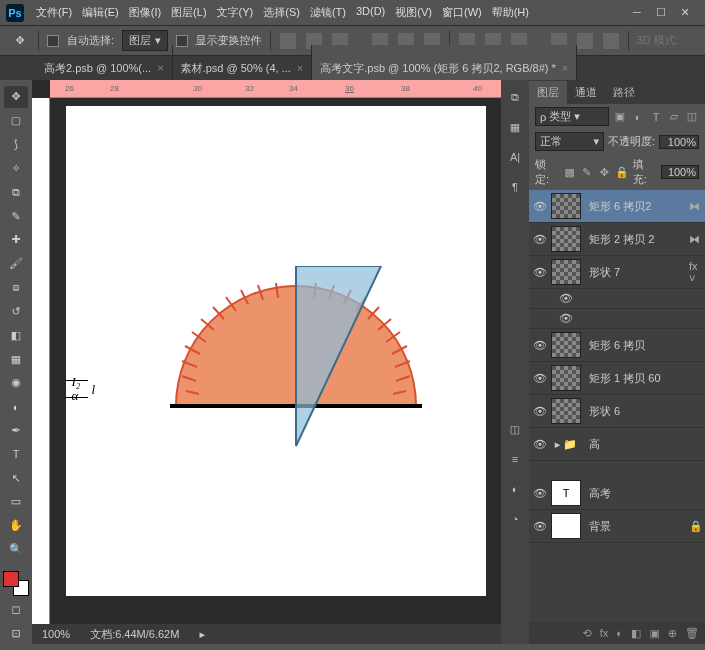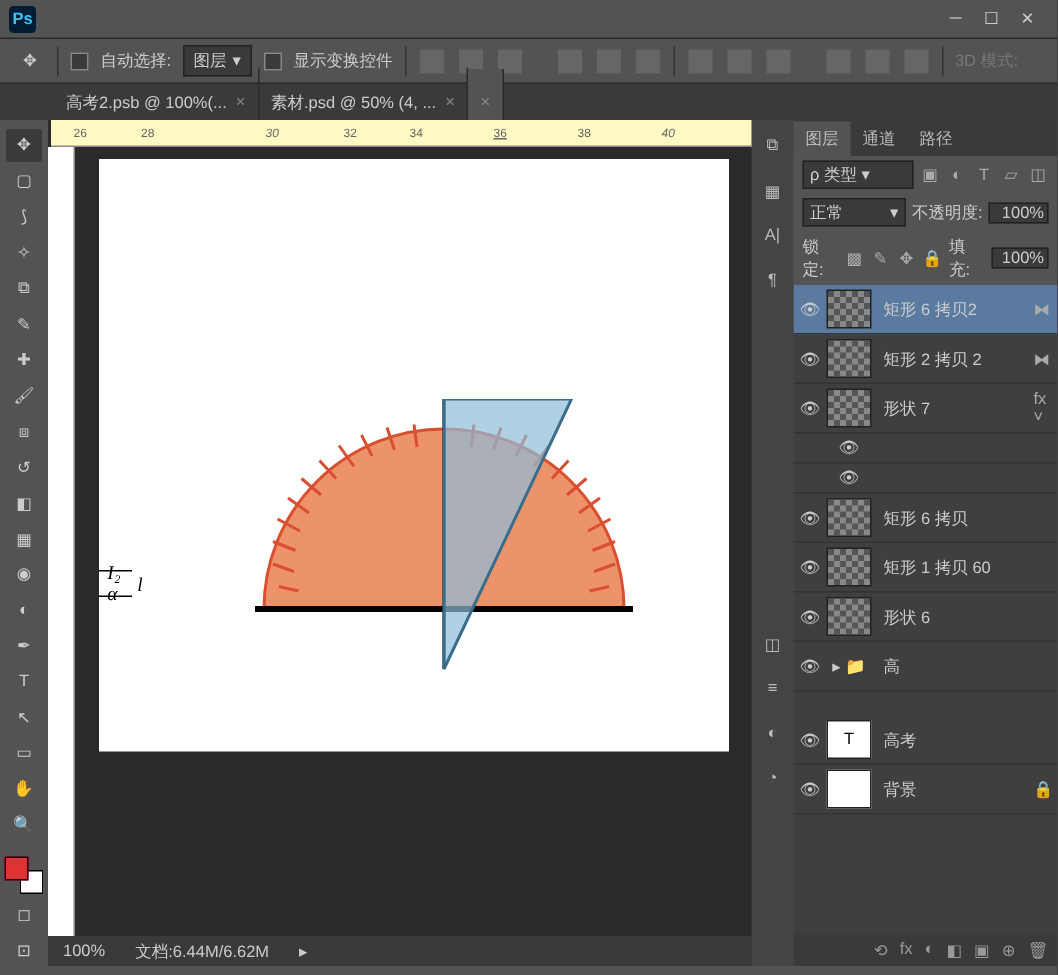--- a/index.html
+++ b/index.html
@@ -21,26 +21,26 @@
 .tab.active{background:#535353}
 .tab .x{color:#888}
 .main{display:flex;height:564px}
 .toolbox{width:32px;background:#535353;display:flex;flex-direction:column;align-items:center;padding-top:6px;gap:2px}
 .toolbox .tool{width:24px;height:22px;display:flex;align-items:center;justify-content:center;border-radius:2px}
 .toolbox .tool.sel{background:#3a3a3a}
 .toolbox .swatch{margin-top:8px;position:relative;width:26px;height:26px}
 .toolbox .fg{position:absolute;width:16px;height:16px;background:#d33;border:1px solid #000;top:0;left:0}
 .toolbox .bgc{position:absolute;width:16px;height:16px;background:#fff;border:1px solid #000;bottom:0;right:0}
 .canvas-area{flex:1;background:#2a2a2a;display:flex;flex-direction:column;position:relative}
-.ruler-h{height:18px;background:#fef9c3;border-bottom:1px solid #888;position:relative;margin-left:2px}
+.ruler-h{height:18px;background:#fca5a5;border-bottom:1px solid #888;position:relative;margin-left:18px}
 .ruler-h .lbl{position:absolute;top:4px;font-size:8px;color:#666}
 .workspace{display:flex;flex:1}
 .ruler-v{width:18px;background:#fff;border-right:1px solid #888}
 .doc{flex:1;background:#2a2a2a;display:flex;justify-content:center;padding-top:8px}
-.page{width:420px;height:395px;background:#fff;position:relative}
+.page{width:420px;height:490px;background:#fff;position:relative}
 .statusbar{height:20px;background:#3a3a3a;display:flex;align-items:center;padding:0 10px;gap:20px;color:#bbb}
 .rightstrip{width:28px;background:#444;display:flex;flex-direction:column;align-items:center;padding-top:8px;gap:12px}
 .rightstrip .ic{width:18px;height:18px;display:flex;align-items:center;justify-content:center;color:#bbb}
 .panels{width:176px;background:#535353;display:flex;flex-direction:column}
 .panel-tabs{display:flex;height:24px;background:#3a3a3a;align-items:center}
 .panel-tabs span{padding:4px 8px;color:#bbb}
 .panel-tabs span.on{background:#535353}
 .panel-row{display:flex;align-items:center;gap:4px;padding:3px 6px}
 .panel-row .dd{background:#3a3a3a;border:1px solid #222;padding:1px 4px;display:flex;align-items:center;gap:3px;flex:1}
 .panel-row .ico{width:14px;height:14px;display:flex;align-items:center;justify-content:center;color:#aaa}
@@ -58,20 +58,33 @@
 .panel-foot{height:22px;background:#3a3a3a;display:flex;align-items:center;justify-content:flex-end;gap:8px;padding:0 6px}
 .panel-foot span{color:#999}
 .shape-protractor{position:absolute;left:100px;top:160px}
 .lbl-canvas{position:absolute;font-family:serif;font-style:italic;color:#000;font-size:13px}
 </style>
 </head>
 <body>
 
 <div class="titlebar">
   <div class="logo">Ps</div>
+  <div class="menubar">
+    <span>文件(F)</span>
+    <span>编辑(E)</span>
+    <span>图像(I)</span>
+    <span>图层(L)</span>
+    <span>文字(Y)</span>
+    <span>选择(S)</span>
+    <span>滤镜(T)</span>
+    <span>3D(D)</span>
+    <span>视图(V)</span>
+    <span>窗口(W)</span>
+    <span>帮助(H)</span>
+  </div>
   <div class="winbtns">
     <span>─</span>
     <span>☐</span>
     <span>✕</span>
   </div>
 </div>
 
 <div class="optbar">
   <div class="btn">✥</div>
   <div class="divider"></div>
@@ -106,20 +119,21 @@
 <div class="tabbar">
   <div class="tab">
       <span>高考2.psb @ 100%(...</span>
       <span class="x">×</span>
     </div>
   <div class="tab">
       <span>素材.psd @ 50% (4, ...</span>
       <span class="x">×</span>
     </div>
   <div class="tab active">
+      <span>高考文字.psb @ 100% (矩形 6  拷贝2, RGB/8#) *</span>
       <span class="x">×</span>
     </div>
 </div>
 
 <div class="main">
   <div class="toolbox">
     <div class="tool sel">✥</div>
     <div class="tool">▢</div>
     <div class="tool">⟆</div>
     <div class="tool">✧</div>
@@ -149,21 +163,21 @@
 
   <div class="canvas-area">
     <div class="ruler-h">
         <div class="lbl" style="left: 15px;">26</div>
         <div class="lbl" style="left: 60px;">28</div>
         <div class="lbl" style="left: 143px; font-style: italic;">30</div>
         <div class="lbl" style="left: 195px;">32</div>
         <div class="lbl" style="left: 239px;">34</div>
         <div class="lbl" style="left: 295px; text-decoration: underline;">36</div>
         <div class="lbl" style="left: 351px;">38</div>
-        <div class="lbl" style="left: 407px; font-style: italic;">40</div>
+        <div class="lbl" style="left: 423px; font-style: italic;">40</div>
       </div>
     <div class="workspace">
       <div class="ruler-v"></div>
       <div class="doc">
         <div class="page">
           <svg class="shape-protractor" width="260" height="240">
             <path d="M10 140 A120 120 0 0 1 250 140 L10 140 Z" fill="#ed936b" stroke="#d94f2f" stroke-width="2"></path>
             <g stroke="#d94f2f" stroke-width="2">
               <line x1="20" y1="125" x2="33" y2="128"></line>
                 <line x1="16" y1="110" x2="30" y2="115"></line>

